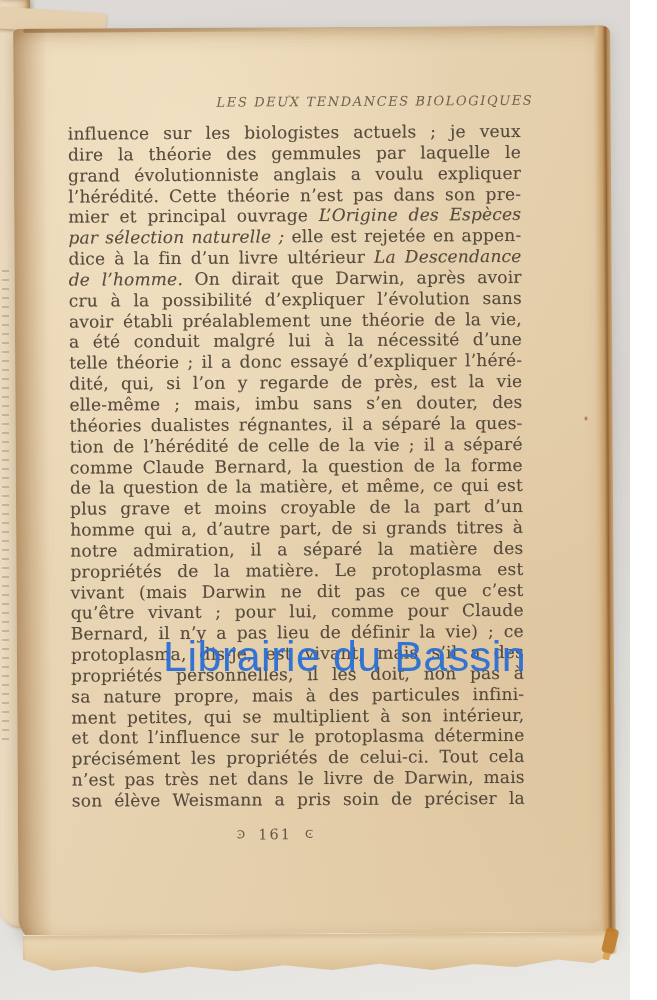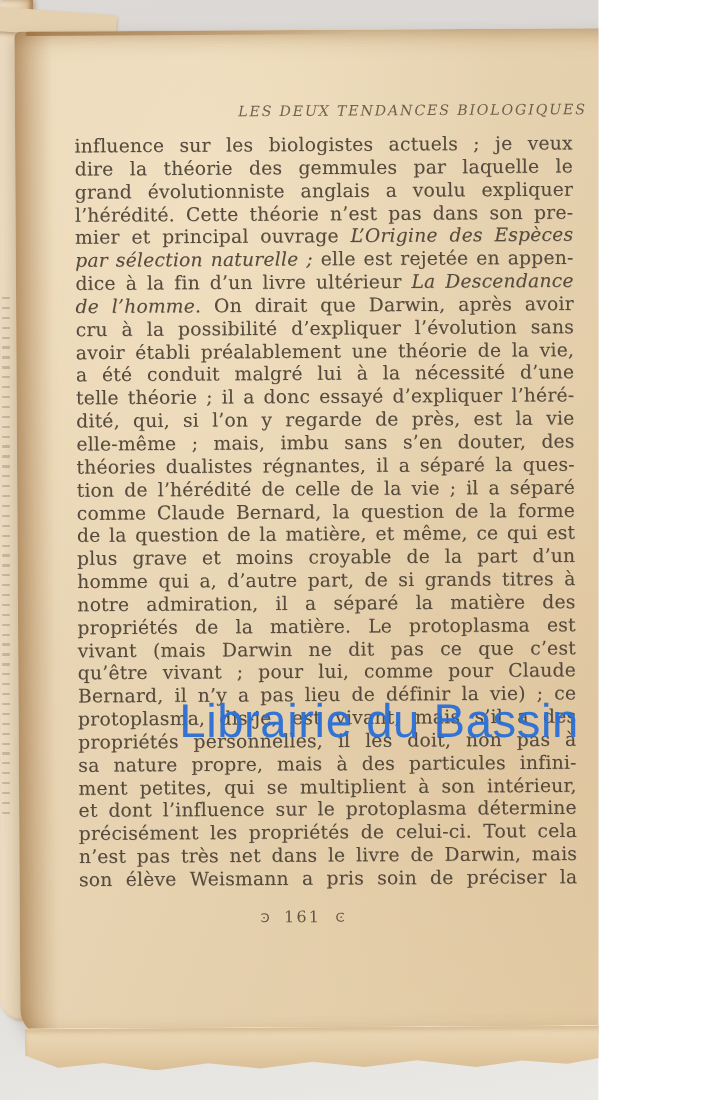--- a/index.html
+++ b/index.html
@@ -1,17 +1,17 @@
 <!DOCTYPE html>
 <html style="--watermark-blue: #2b70d6; --paper: #e6d2b0; --ink: #4d4236; --backdrop: #d8d5d2; --page-edge: #c59a66;"><head>
 <meta charset="utf-8">
 <style>
   html,body{margin:0;padding:0;}
   .scene{
-    position:relative;width:544px;height:1000px;overflow:hidden;
+    position:relative;width:630px;height:1000px;overflow:hidden;
     background:linear-gradient(172deg,#dcd9d6 0%,#d6d3d0 45%,#dedcd9 75%,#ebe9e6 100%);
     font-family:"DejaVu Serif", serif;
   }
   
   .neighbor{
     position:absolute;left:0;top:8;width:30px;height:928px;
     background:linear-gradient(90deg,#ecdcc2 0%,#e6d3b4 55%,#d9c09a 85%,#c6a070 100%);
     border-radius:3px 0 0 20px;
     box-shadow:inset -3px 0 4px rgba(130,85,40,.45), 2px 0 4px rgba(110,75,40,.35);
   }

